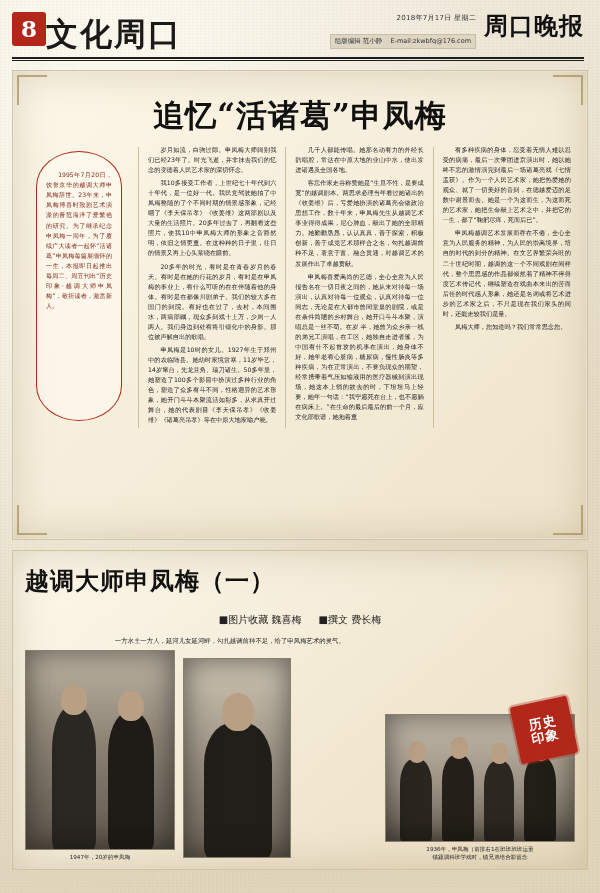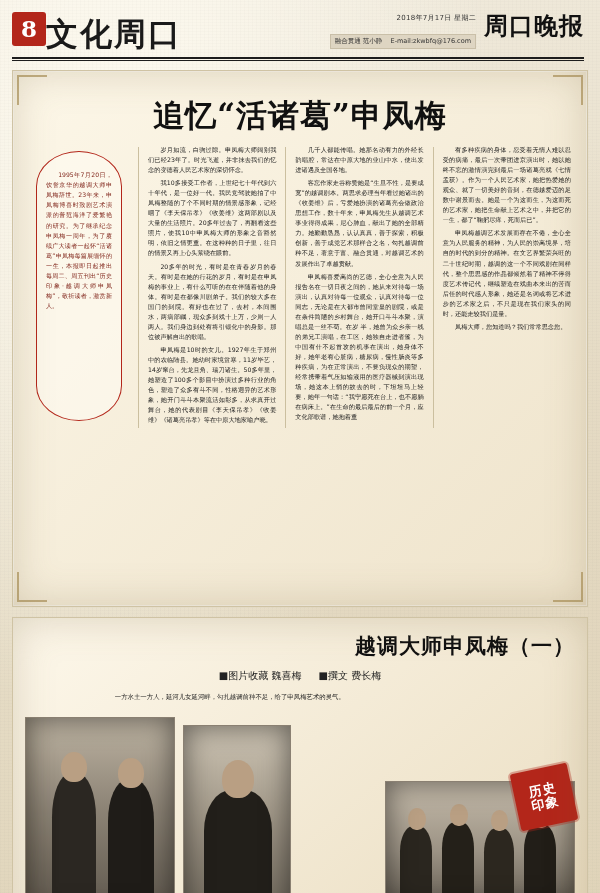--- a/index.html
+++ b/index.html
@@ -90,21 +90,21 @@
     height: 2px; background: #1d1d1d;
   }
   .mh-rule::after {
     content:""; position:absolute; left:0; right:0; top:3px; height:1px; background:#1d1d1d;
   }
 
   
   .top-block {
     position: relative;
     margin: 8px 12px 0 12px;
-    height: 537px;
+    height: 470px;
     background:
       linear-gradient(135deg, rgba(255,250,236,0.85), rgba(238,226,200,0.7)),
       linear-gradient(0deg,#efe6d2,#efe6d2);
     border: 1px solid #cfc3a4;
     box-shadow: 0 0 0 1px rgba(255,255,255,0.5) inset;
     padding: 10px 14px 10px 14px;
     overflow: hidden;
   }
   .corner {
     position: absolute; width: 30px; height: 30px;
@@ -174,27 +174,27 @@
     margin: 10px 12px 0 12px;
     height: 320px;
     border: 1px solid #cfc3a4;
     background:
       linear-gradient(140deg, rgba(255,250,238,0.9), rgba(233,219,189,0.75)),
       #ece2cb;
     padding: 10px 12px;
     overflow: hidden;
   }
   .sub-headline {
-    text-align: right;
-    font-family: "DejaVu Serif", "Liberation Serif", serif;
-    font-weight: bold;
-    font-size: 21px;
+    text-align: left;
+    font-family: "DejaVu Serif", "Liberation Serif", serif;
+    font-weight: bold;
+    font-size: 24px;
     color: #111;
     letter-spacing: 1px;
-    margin: 4px 0 9px 0;
+    margin: 4px 0 16px 0;
   }
   .sub-byline {
     text-align: center;
     font-size: 10px;
     color: #222;
     margin-bottom: 9px;
   }
   .sub-byline span { margin: 0 7px; }
   .lede {
     margin: 0 auto;
@@ -280,21 +280,21 @@
 <div class="page">
   <div class="paper-texture"></div>
 
   <div class="masthead">
     <div class="page-num">8</div>
     <div class="section-title">文化周口</div>
     <div class="masthead-right">
       <div class="mh-meta">
         <div class="mh-date">2018年7月17日  星期二</div>
         <div class="mh-editor">
-          <span>融合贯通 范小静</span>
+          <span>组版编辑 范小静</span>
           &nbsp;&nbsp;
           <span>E-mail:zkwbfq@176.com</span>
         </div>
       </div>
       <div class="paper-logo">周口晚报</div>
     </div>
     <div class="mh-rule"></div>
   </div>
 
   <div class="top-block">

